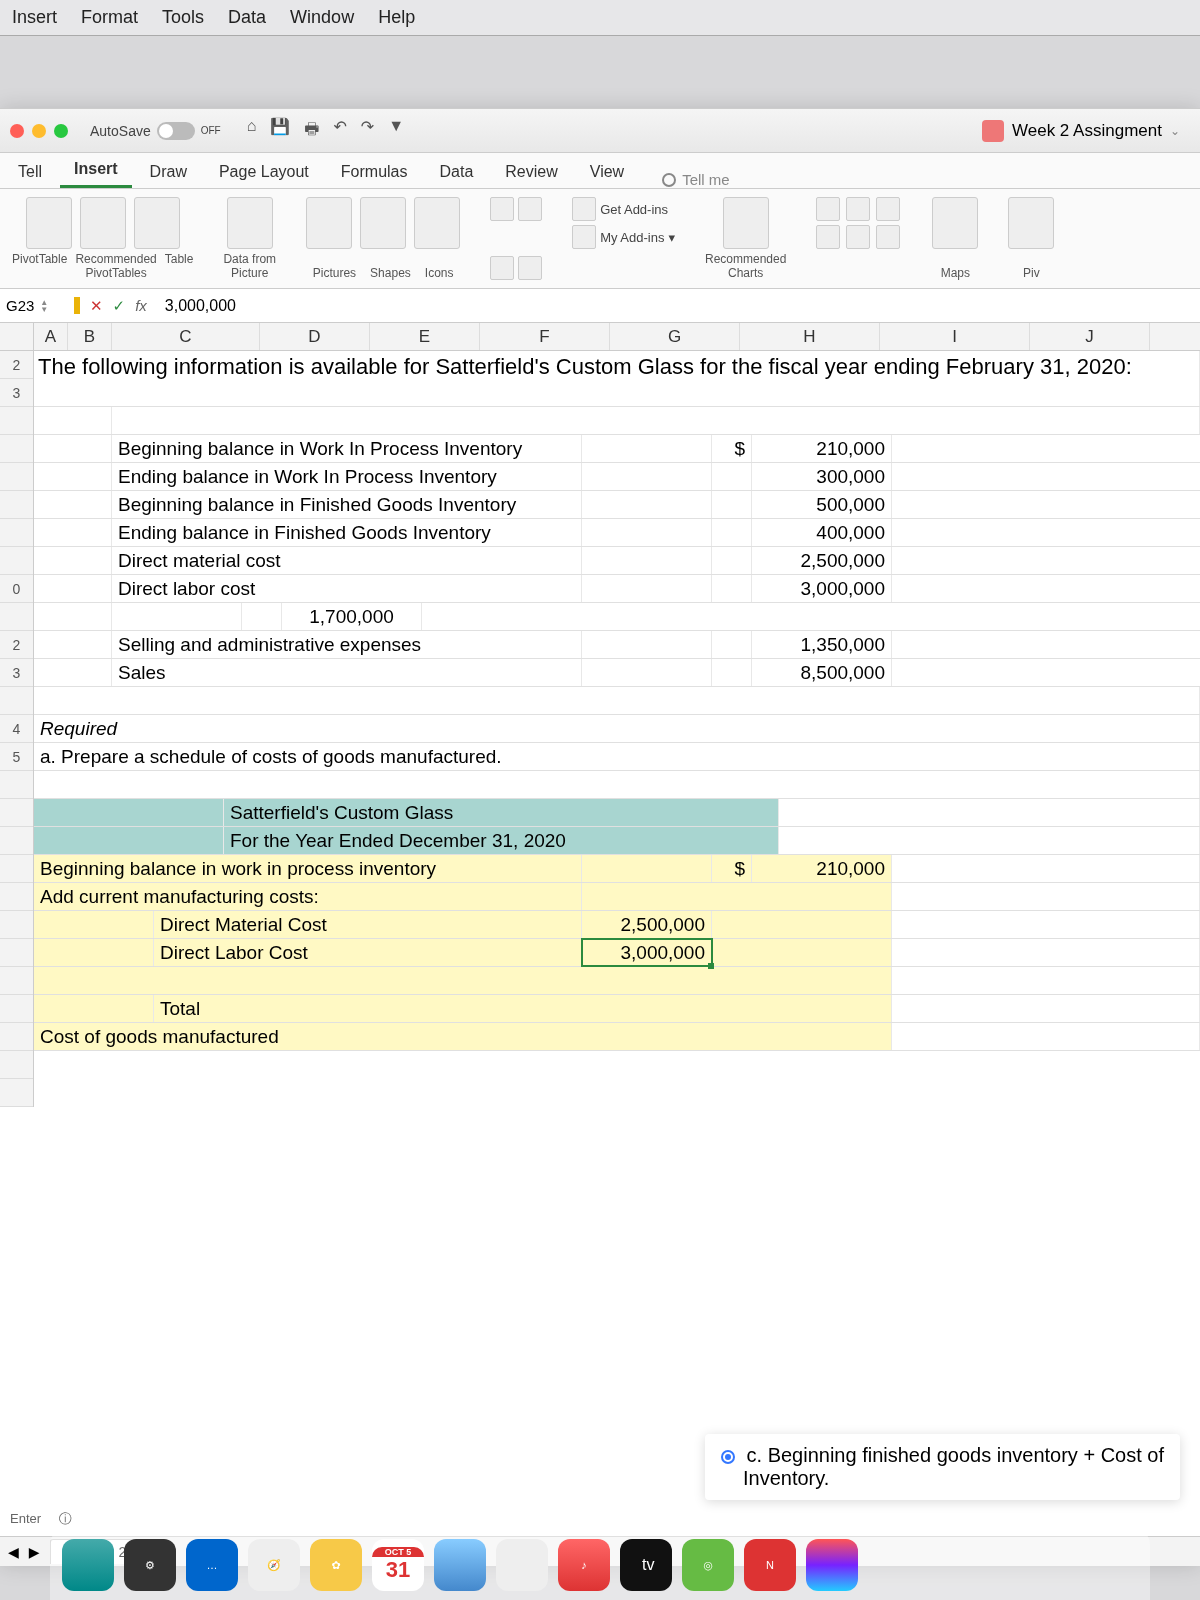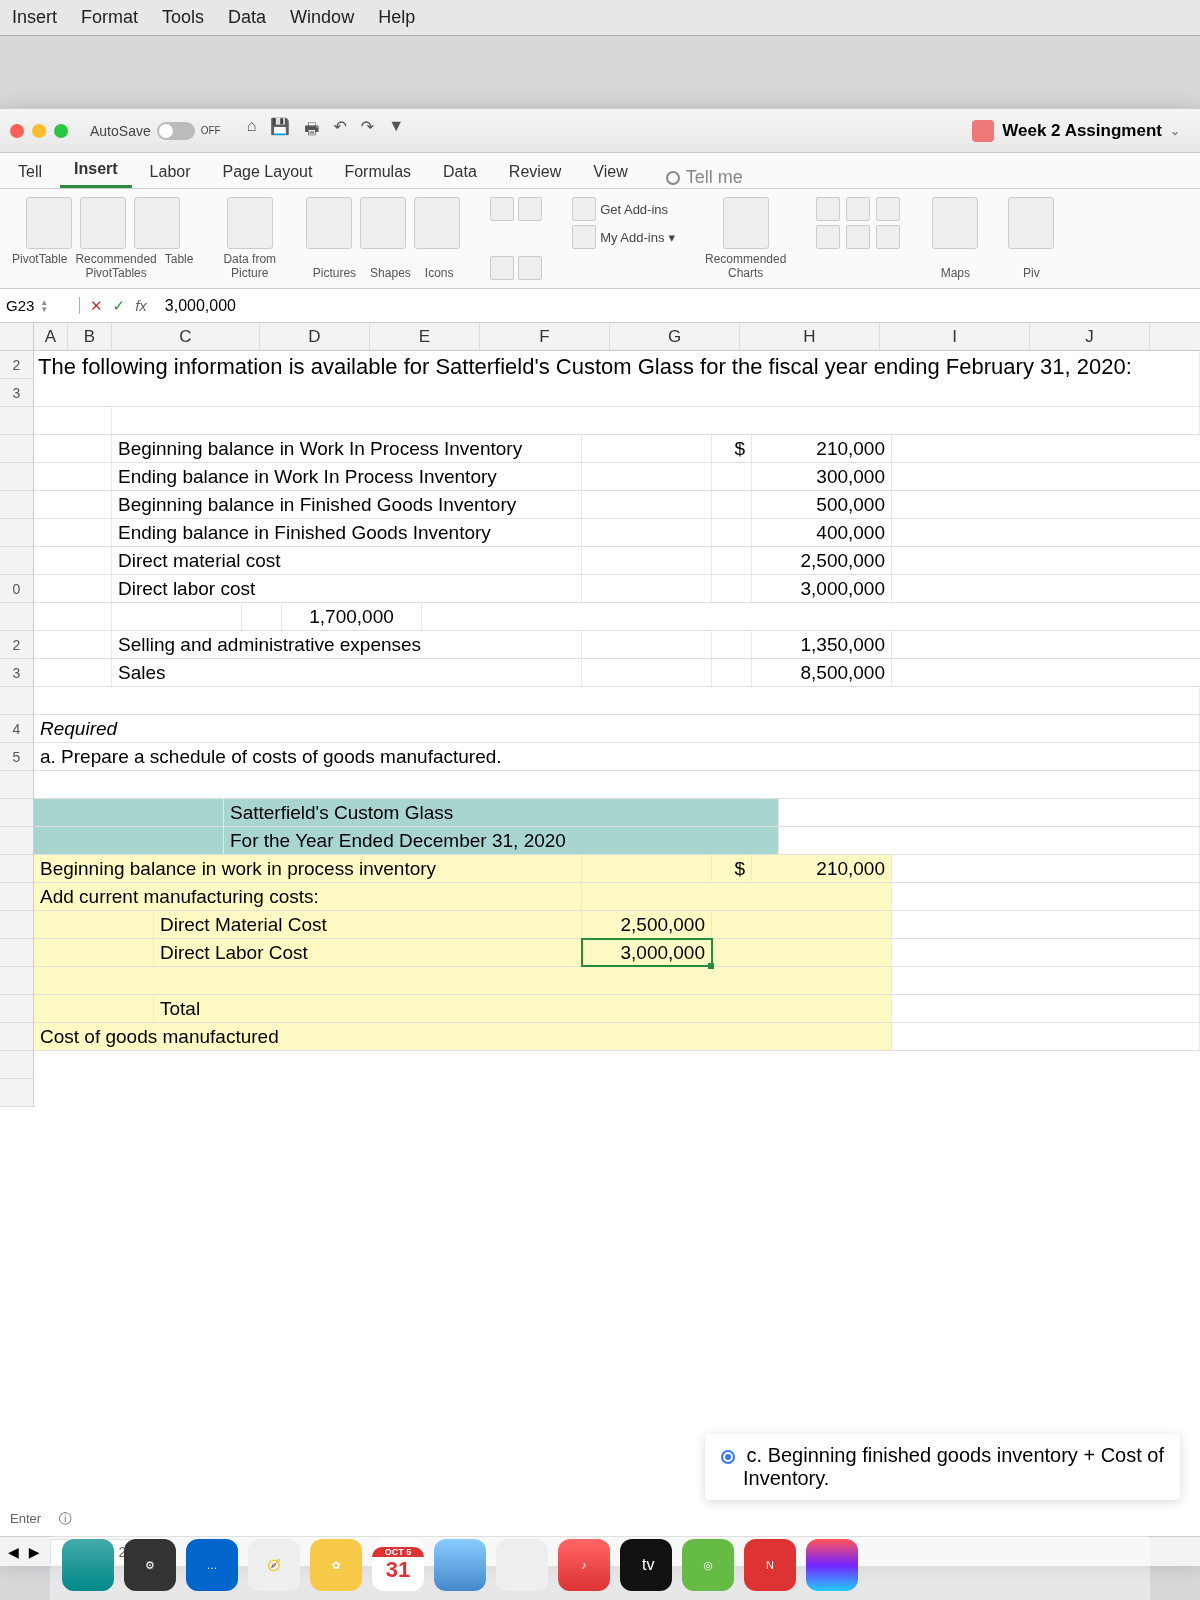--- a/index.html
+++ b/index.html
@@ -9,40 +9,40 @@
 
 .window-wrap { margin: 72px 0 0 0; background: #fff; border-top: 1px solid #ccc; box-shadow: 0 0 20px rgba(0,0,0,0.15); position: relative; height: calc(100% - 72px - 70px); overflow: hidden;}
 .titlebar { height: 44px; background: linear-gradient(#f5f5f5,#e8e8e8); border-bottom: 1px solid #ccc; display: flex; align-items: center; padding: 0 10px; gap: 8px; position: relative;}
 .traffic { display:flex; gap:8px; }
 .tl { width:14px; height:14px; border-radius:50%; }
 .tl.red{background:#ff5f57;} .tl.yel{background:#febc2e;} .tl.grn{background:#28c840;}
 .autosave-wrap{ margin-left:14px; display:flex; align-items:center; gap:6px; font-size:14px; color:#444;}
 .toggle{ width:38px;height:18px;background:#bbb;border-radius:9px;position:relative;}
 .toggle::after{content:'';position:absolute;width:14px;height:14px;background:#fff;border-radius:50%;top:2px;left:2px;}
 .qat{ display:flex; gap:14px; margin-left:18px; color:#555; }
-.filename-block{ position:absolute; right:20px; display:flex; align-items:center; gap:8px; font-size:17px; font-weight:700;}
+.filename-block{ position:absolute; right:20px; display:flex; align-items:center; gap:8px; font-size:17px; font-weight:400;}
 .cloud-icon{width:22px;height:22px;background:#e77;border-radius:4px;display:inline-block;}
 
 .ribbon-tabs{ height:36px; border-bottom:1px solid #ccc; display:flex; align-items:flex-end; padding:0 4px; gap:4px; background:#fafafa;}
 .rtab{ padding:7px 14px; font-size:16px; color:#333; cursor:pointer; }
 .rtab.active{ border-bottom:3px solid #2b8a3e; font-weight:600; }
-.tellme{ margin-left:20px; display:flex; align-items:center; gap:6px; color:#888; font-size:18px;}
+.tellme{ margin-left:20px; display:flex; align-items:center; gap:6px; color:#888; font-size:15px;}
 .bulb{width:14px;height:14px;border:2px solid #888;border-radius:50%;}
 
 .ribbon-body{ height:100px; background:#fafafa; border-bottom:1px solid #ccc; display:flex; padding:6px 8px; gap:22px; overflow:hidden;}
 .rgroup{ display:flex; flex-direction:column; align-items:center; justify-content:space-between; font-size:12px; color:#555; padding:2px 4px;}
 .rgroup .iconrow{ display:flex; gap:8px; align-items:flex-start;}
 .big-icon{ width:46px; height:52px; background:#eee; border:1px solid #ccc; border-radius:3px; display:flex; align-items:center; justify-content:center; font-size:11px; color:#888;}
 .small-icon{ width:24px; height:24px; background:#eee; border:1px solid #ccc; border-radius:2px;}
 .rgroup-label{ font-size:12px; margin-top:2px;}
 .addins-col{display:flex;flex-direction:column;gap:4px;font-size:13px;color:#444;}
 .addin-item{display:flex;align-items:center;gap:4px;}
 
 .formula-bar{ height:34px; border-bottom:1px solid #ccc; display:flex; align-items:center; background:#fff; font-size:15px;}
-.name-box{ width:80px; border-right:1px solid #eab308; padding:0 6px; display:flex; align-items:center; gap:2px;}
+.name-box{ width:80px; border-right:6px solid #eab308; padding:0 6px; display:flex; align-items:center; gap:2px;}
 .name-box .stepper{display:flex;flex-direction:column;font-size:8px;line-height:7px;color:#888;margin-left:4px;}
 .fx-btns{ padding:0 10px; display:flex; gap:10px; color:#666;}
 .fx-btns .accept{color:#2b8a3e;}
 .fx-btns .reject{color:#c33;}
 .formula-input{ flex:1; padding:0 8px; font-family:inherit; font-size:16px; border:none; outline:none;}
 
 .sheet-area{ position:relative; overflow:hidden; background:#fff; height:calc(100% - 44px - 36px - 100px - 34px - 30px);}
 .col-headers{ height:28px; display:flex; border-bottom:1px solid #ccc; background:#f3f3f3; font-size:17px; color:#333;}
 .corner{ width:34px; border-right:1px solid #ccc;}
 .ch{ border-right:1px solid #ddd; text-align:center; line-height:28px;}
@@ -116,21 +116,21 @@
     <div class="filename-block">
       <span class="cloud-icon"></span>
       <span>Week 2 Assingment</span>
       <span style="font-size:12px;color:#888;">⌄</span>
     </div>
   </div>
 
   <div class="ribbon-tabs">
     <div class="rtab">Tell</div>
     <div class="rtab active">Insert</div>
-    <div class="rtab">Labor</div>
+    <div class="rtab">Draw</div>
     <div class="rtab">Page Layout</div>
     <div class="rtab">Formulas</div>
     <div class="rtab">Data</div>
     <div class="rtab">Review</div>
     <div class="rtab">View</div>
     <div class="tellme">
       <span class="bulb"></span>
       <span>Tell me</span>
     </div>
   </div>

